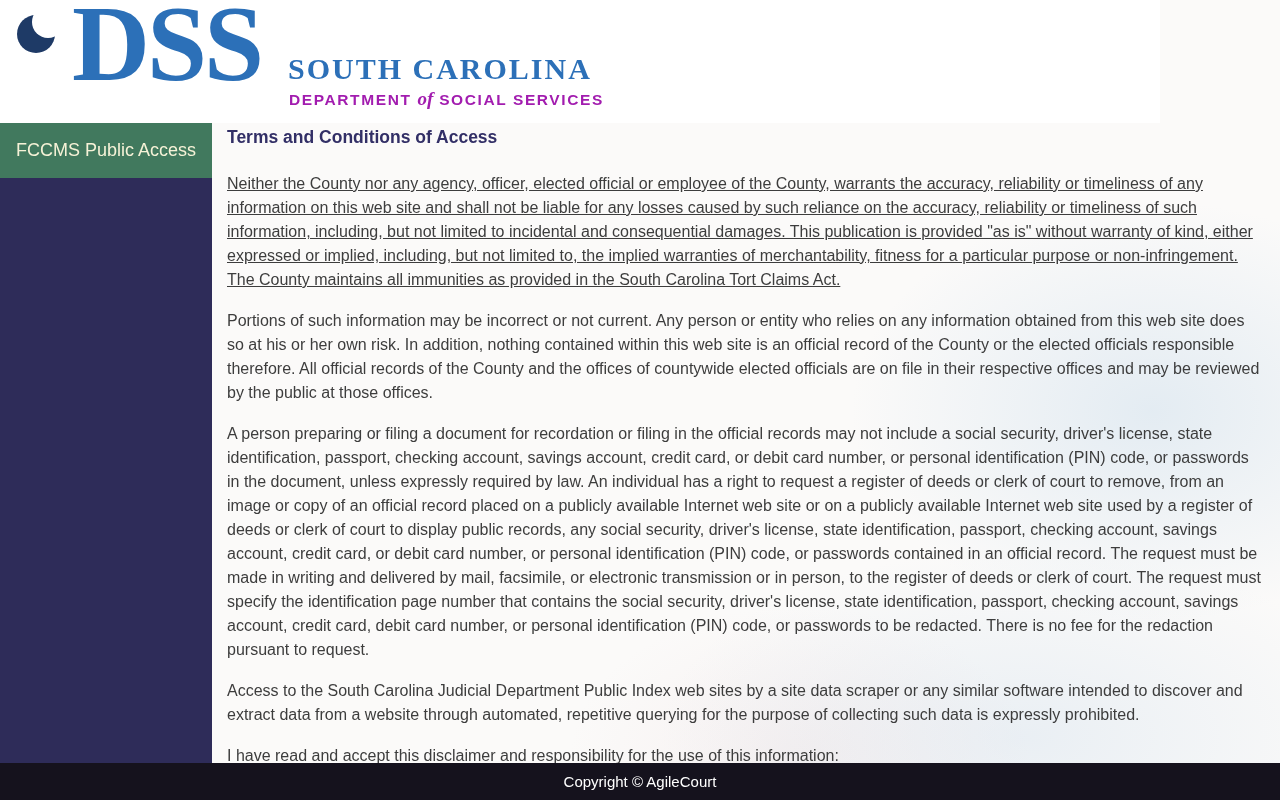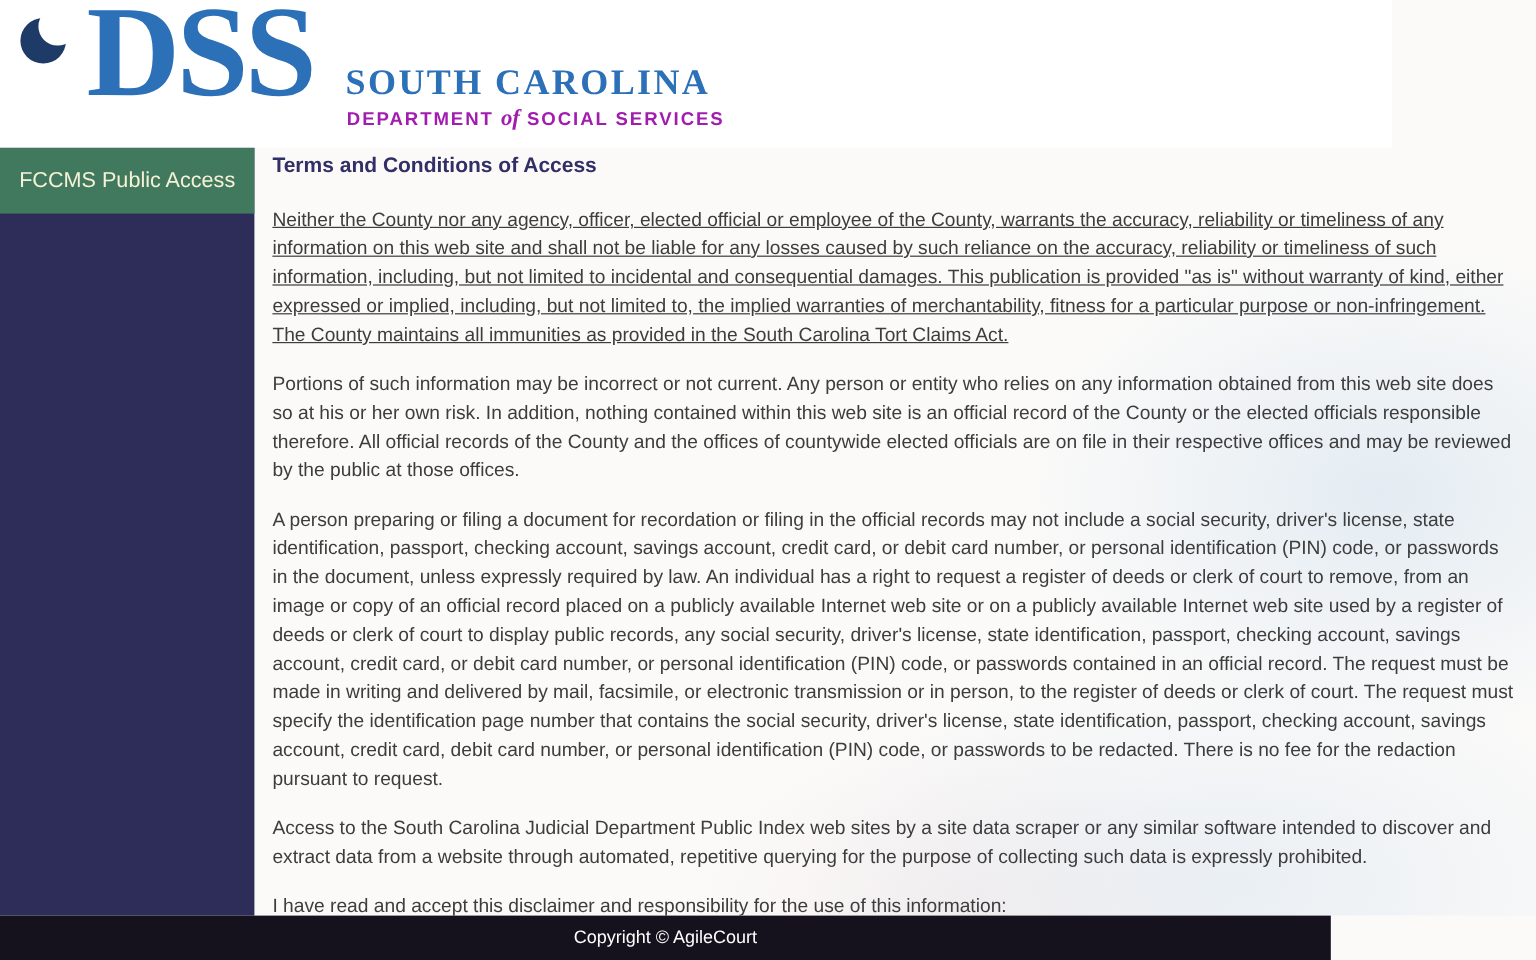--- a/index.html
+++ b/index.html
@@ -68,21 +68,21 @@
     font-size: 17.5px; font-weight: bold; color: #322f66; line-height: 21px;
   }
   .content p {
     margin: 17px 0 0 0;
     font-size: 16px; line-height: 24px; color: #3d3d3d;
   }
   .content p:first-of-type { margin-top: 24px; text-decoration: underline; }
 
   
   .site-footer {
-    position: absolute; left: 0; bottom: 0; width: 1109px; height: 37px;
+    position: absolute; left: 0; bottom: 0; width: 1280px; height: 37px;
     background: #15121d; z-index: 4;
     display: flex; align-items: center; justify-content: center;
   }
   .copyright { color: #ffffff; font-size: 15px; }
 </style>
 </head>
 <body>
 
 <div class="page">
 

